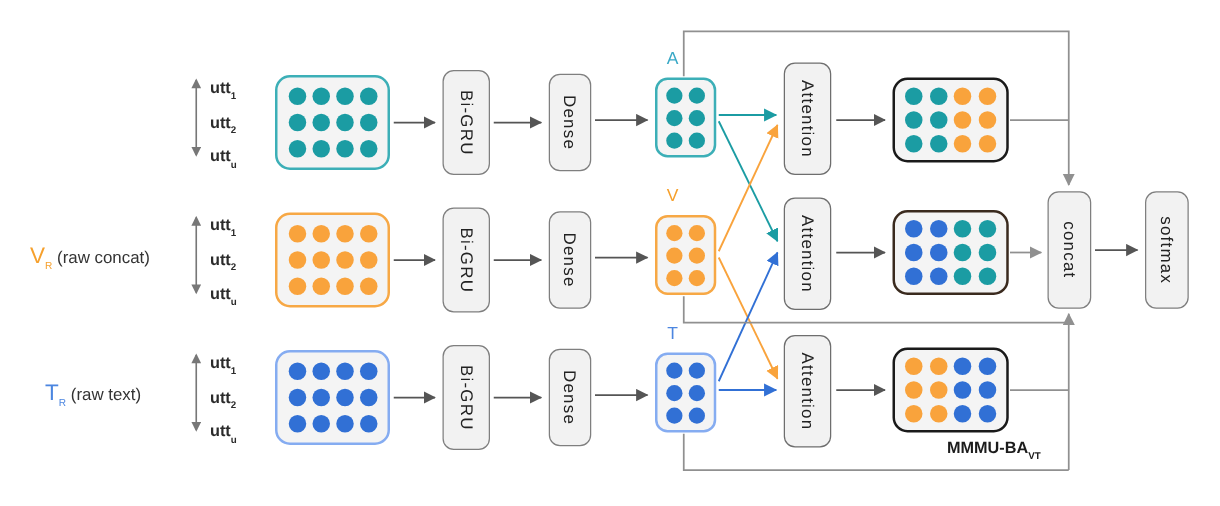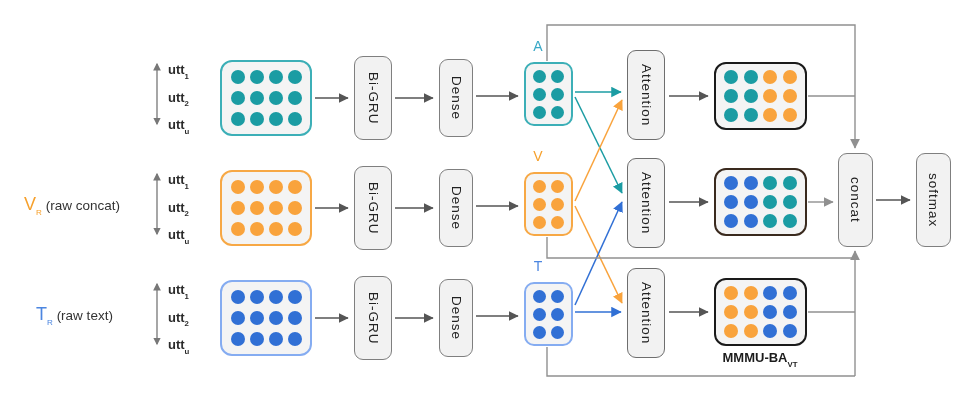--- a/index.html
+++ b/index.html
@@ -268,20 +268,20 @@
       <div class="dot" style="background: var(--text_dot);"></div>
       <div class="dot" style="background: var(--video_dot);"></div>
       <div class="dot" style="background: var(--video_dot);"></div>
       <div class="dot" style="background: var(--text_dot);"></div>
       <div class="dot" style="background: var(--text_dot);"></div>
       <div class="dot" style="background: var(--video_dot);"></div>
       <div class="dot" style="background: var(--video_dot);"></div>
       <div class="dot" style="background: var(--text_dot);"></div>
       <div class="dot" style="background: var(--text_dot);"></div>
     </div>
-  <div class="abs fusion-label" style="left:700px;top:350px;">
+  <div class="abs fusion-label" style="left:735px;top:350px;">
     <span>MMMU-BA</span><sub>VT</sub>
   </div>
 
   <div class="abs vbox vbox--concat" style="left:838px;top:153px;">concat</div>
   <div class="abs vbox vbox--softmax" style="left:916px;top:153px;">softmax</div>
 
 </div>
 
 </body></html>

